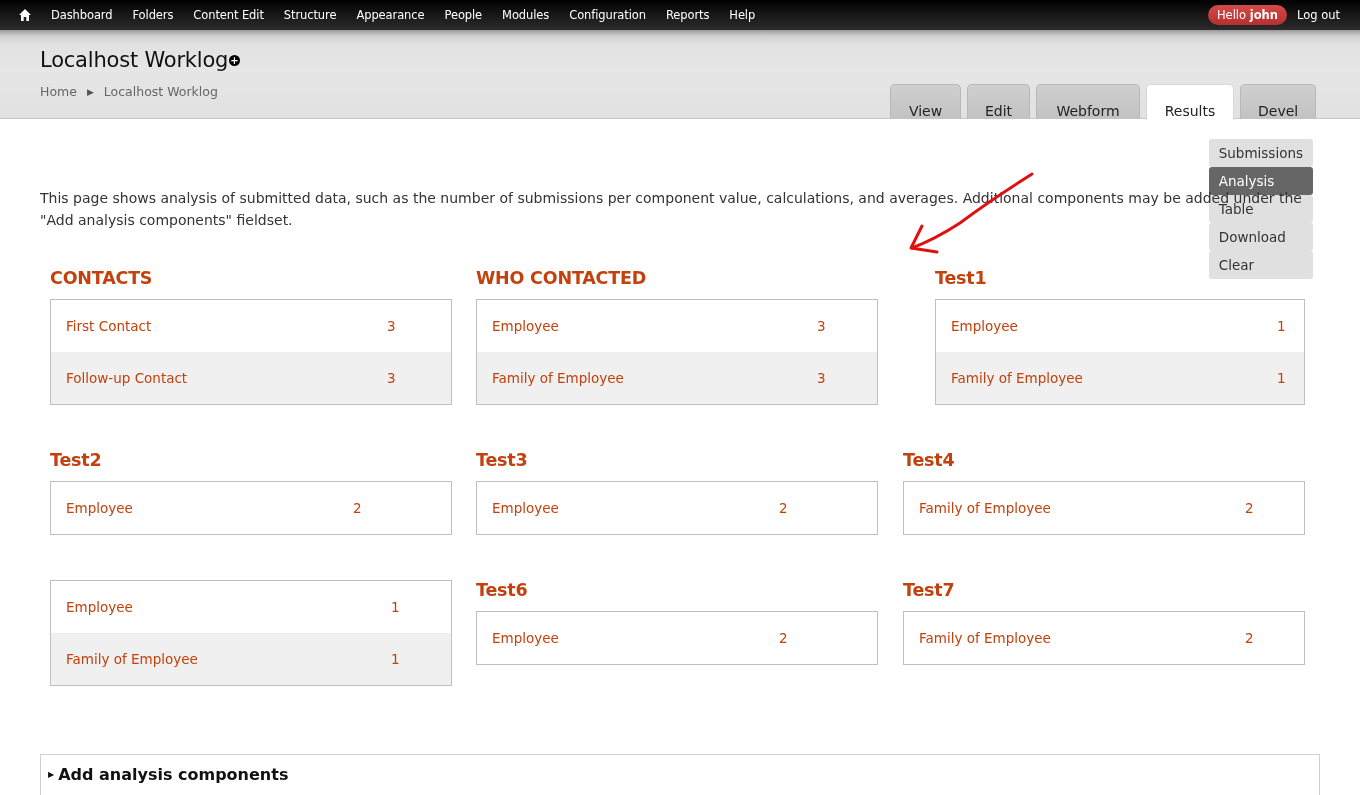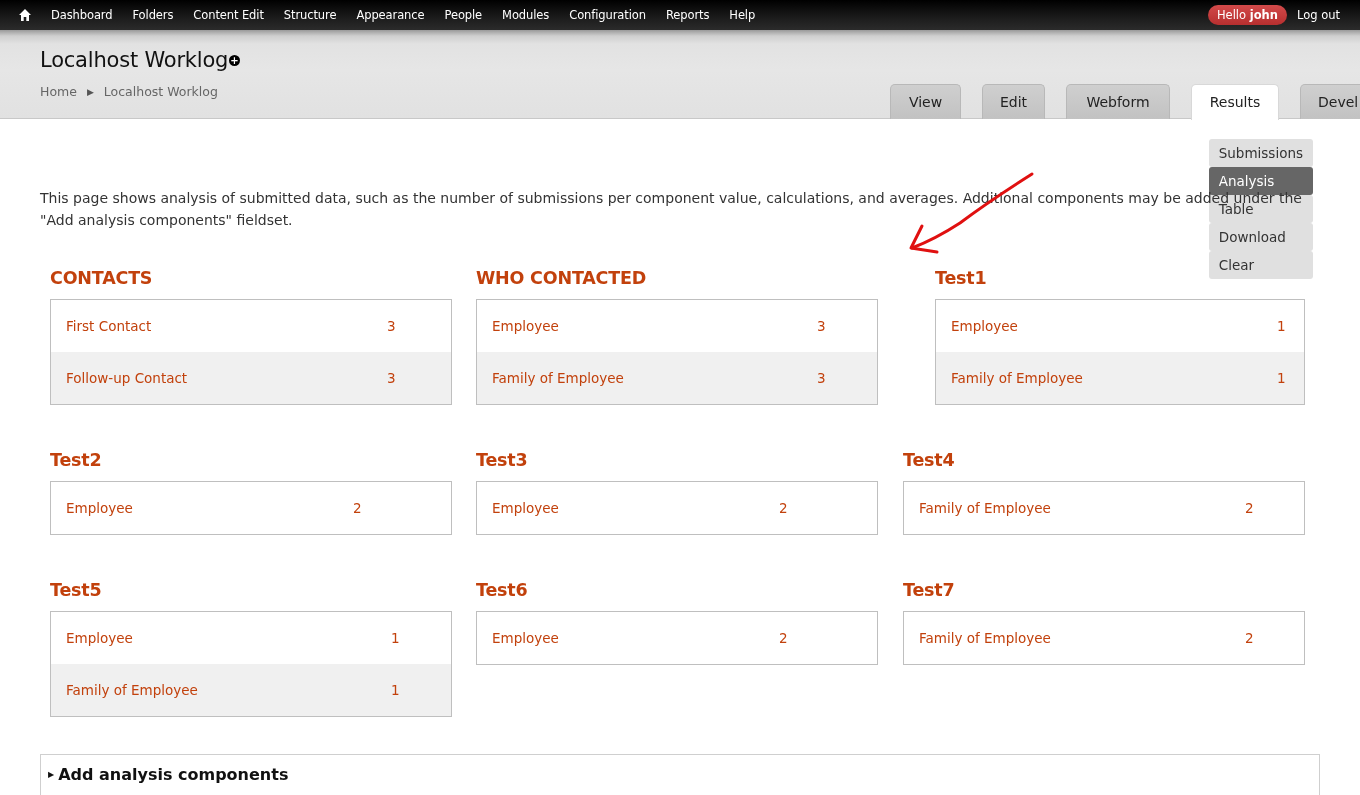--- a/index.html
+++ b/index.html
@@ -43,21 +43,21 @@
   .shortcut {
     position: absolute; left: 229px; top: 25px; width: 11px; height: 11px; border-radius: 50%;
     background: #000; color: #fff; font-size: 10px; line-height: 11px; text-align: center; font-weight: bold;
   }
   .breadcrumb { position: absolute; left: 40px; top: 54px; font-size: 12.5px; color: #666; display: flex; align-items: center; }
   .breadcrumb .sep { font-size: 9px; margin: 0 10px; color: #555; }
   .breadcrumb a { color: #666; text-decoration: none; }
 
   .tabs { position: absolute; top: 54px; left: 890px; display: flex; align-items: flex-end; }
   .tab {
-    height: 35px; margin-right: 21px; padding: 0 17px; border: 1px solid #b8b8b8; border-bottom: none;
+    height: 35px; margin-right: 6px; padding: 9px 17px; border: 1px solid #b8b8b8; border-bottom: none;
     border-radius: 5px 5px 0 0; background: linear-gradient(#cfcfcf, #c2c2c2); color: #222;
     font-size: 14px; line-height: 34px; text-align: center;
   }
   .tab.active { background: #fff; border-color: #d8d8d8; height: 36px; margin-bottom: -1px; }
   .tab.view { width: 71px; } .tab.edit { width: 63px; } .tab.webform { width: 104px; }
   .tab.results { width: 88px; } .tab.devel { width: 76px; }
 
   
   .subtabs { position: absolute; top: 139px; right: 47px; display: flex; flex-direction: column; }
   .subtab {
@@ -210,21 +210,20 @@
     <div class="comp" style="left: 903px; top: 450px;">
       <h3>Test4</h3>
       <div class="box">
         <div class="row">
           <span class="label">Family of Employee</span>
           <span class="val" style="left: 341px;">2</span>
         </div>
       </div>
     </div>
     <div class="comp" style="left: 50px; top: 580px;">
-      <h3>Test5</h3>
       <div class="box">
         <div class="row">
           <span class="label">Employee</span>
           <span class="val" style="left: 340px;">1</span>
         </div>
         <div class="row">
           <span class="label">Family of Employee</span>
           <span class="val" style="left: 340px;">1</span>
         </div>
       </div>

